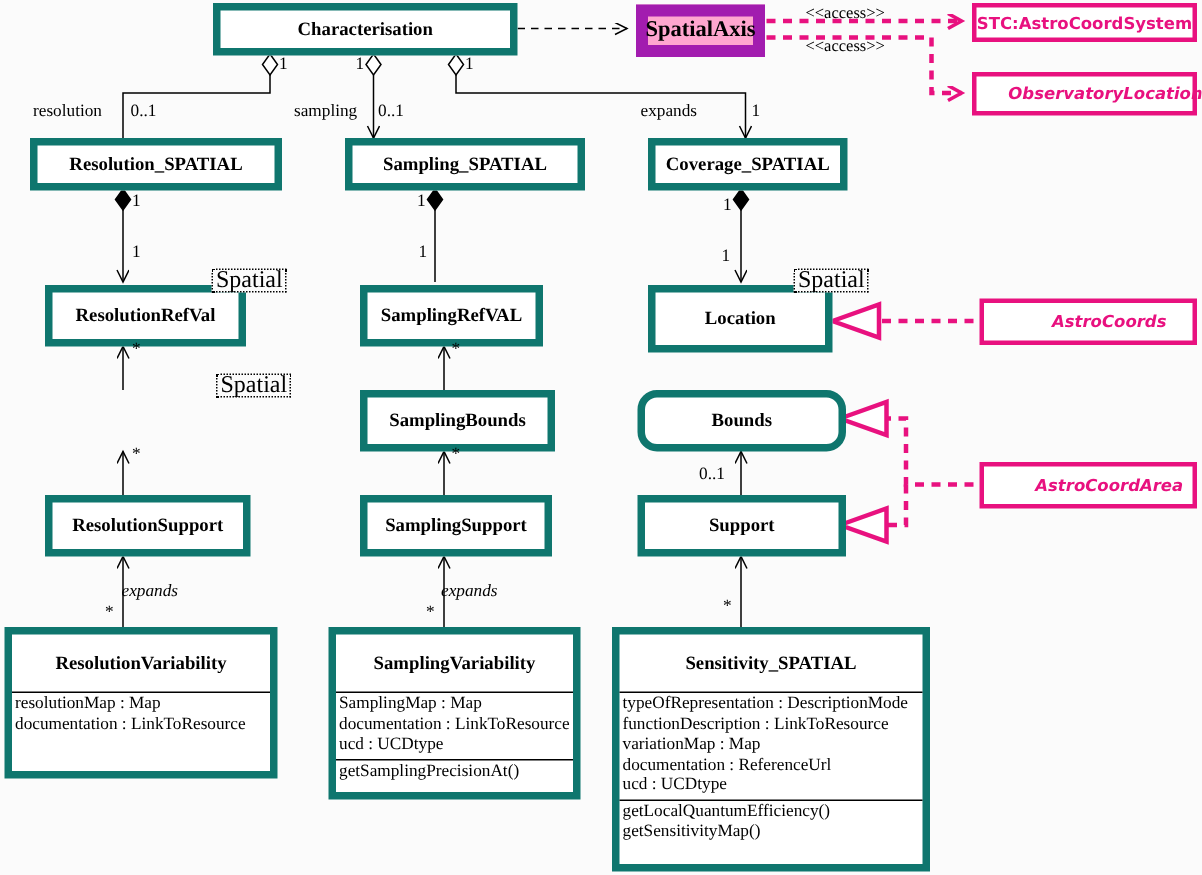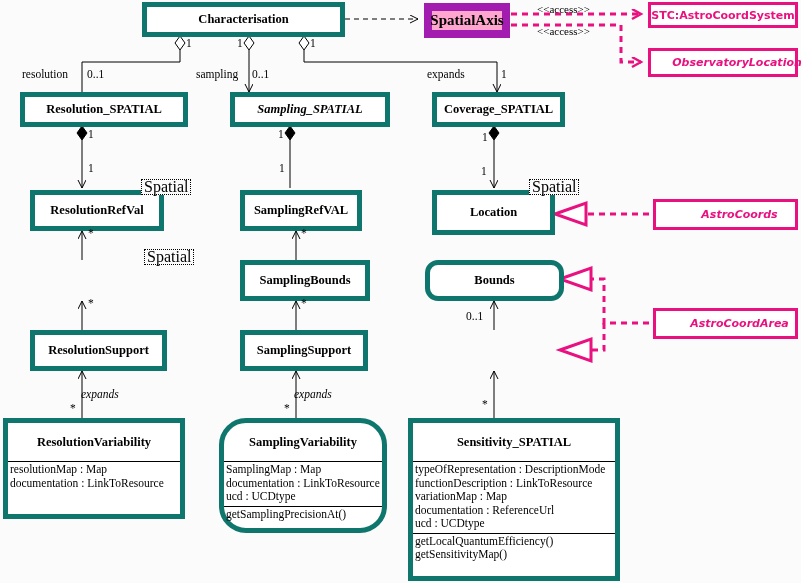--- a/index.html
+++ b/index.html
@@ -185,21 +185,21 @@
 
   <div class="cls" style="left:142px;top:2px;width:203px;height:35px;">
     <div class="title" style="height:100%;">Characterisation</div>
   </div>
 
   <div class="cls" style="left:20px;top:92px;width:168px;height:35px;">
     <div class="title" style="height:100%;">Resolution_SPATIAL</div>
   </div>
 
   <div class="cls" style="left:230px;top:92px;width:160px;height:35px;">
-    <div class="title" style="height:100%;font-style:italic;">Sampling_SPATIAL</div>
+    <div class="title" style="height:100%;">Sampling_SPATIAL</div>
   </div>
 
   <div class="cls" style="left:432px;top:92px;width:133px;height:35px;">
     <div class="title" style="height:100%;">Coverage_SPATIAL</div>
   </div>
 
   <div class="cls" style="left:30px;top:190px;width:134px;height:41px;">
     <div class="title" style="height:100%;">ResolutionRefVal</div>
   </div>
   <div class="tag" style="left:141px;top:179px;"><span>Spatial</span></div>
@@ -224,30 +224,33 @@
   </div>
 
   <div class="cls" style="left:30px;top:330px;width:137px;height:41px;">
     <div class="title" style="height:100%;">ResolutionSupport</div>
   </div>
 
   <div class="cls" style="left:240px;top:330px;width:128px;height:41px;">
     <div class="title" style="height:100%;">SamplingSupport</div>
   </div>
 
+  <div class="cls" style="left:425px;top:330px;width:139px;height:41px;">
+    <div class="title" style="height:100%;">Support</div>
+  </div>
 
   <div class="cls" style="left:3px;top:418px;width:182px;height:101px;">
     <div class="title" style="height:38px;">ResolutionVariability</div>
     <div class="compartment">
       <div>resolutionMap : Map</div>
       <div>documentation : LinkToResource</div>
     </div>
   </div>
 
-  <div class="cls" style="left:219px;top:418px;width:168px;height:115px;border-radius:27px;">
+  <div class="cls" style="left:219px;top:418px;width:168px;height:115px;">
     <div class="title" style="height:38px;">SamplingVariability</div>
     <div class="compartment">
       <div>SamplingMap : Map</div>
       <div>documentation : LinkToResource</div>
       <div>ucd : UCDtype</div>
     </div>
     <div class="compartment">
       <div>getSamplingPrecisionAt()</div>
     </div>
   </div>

